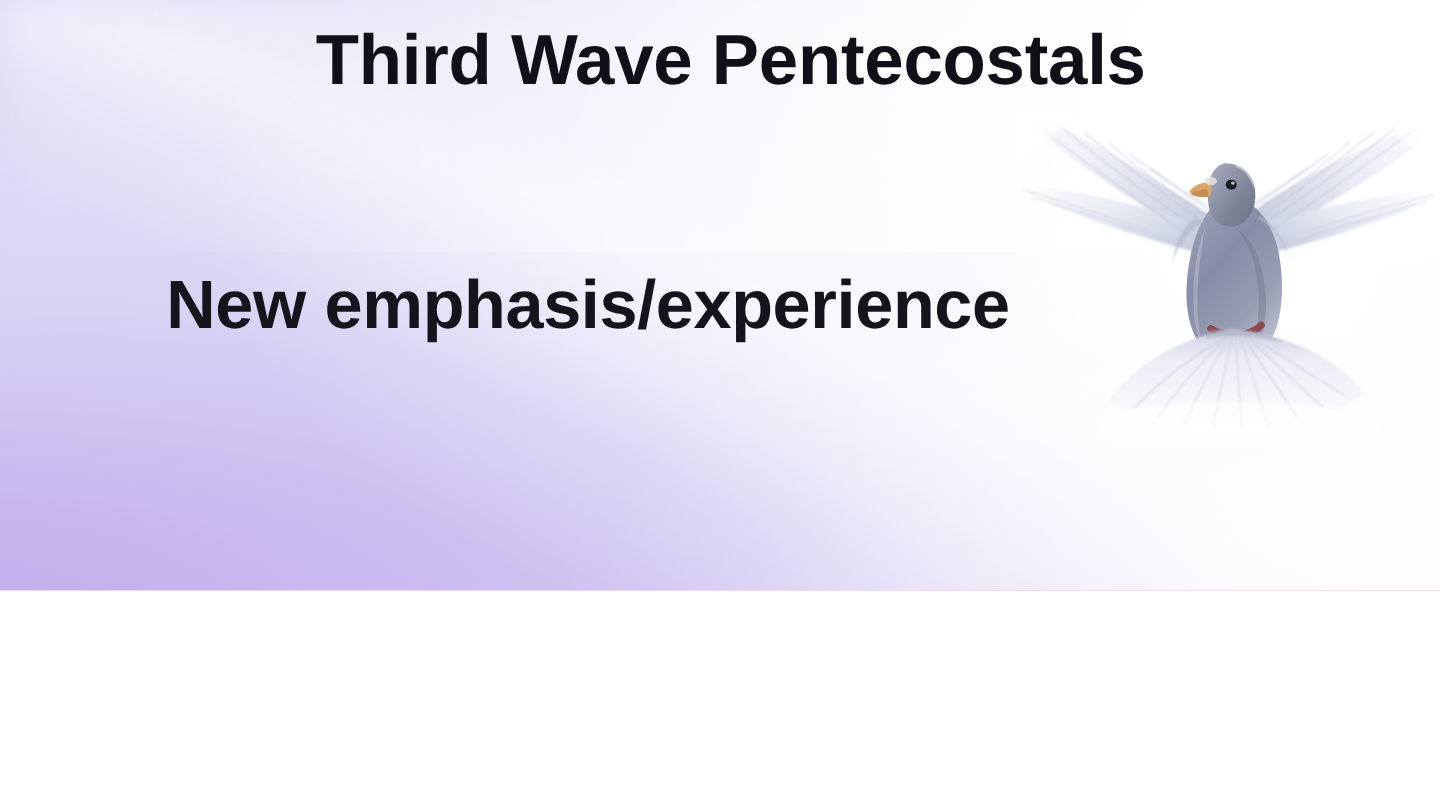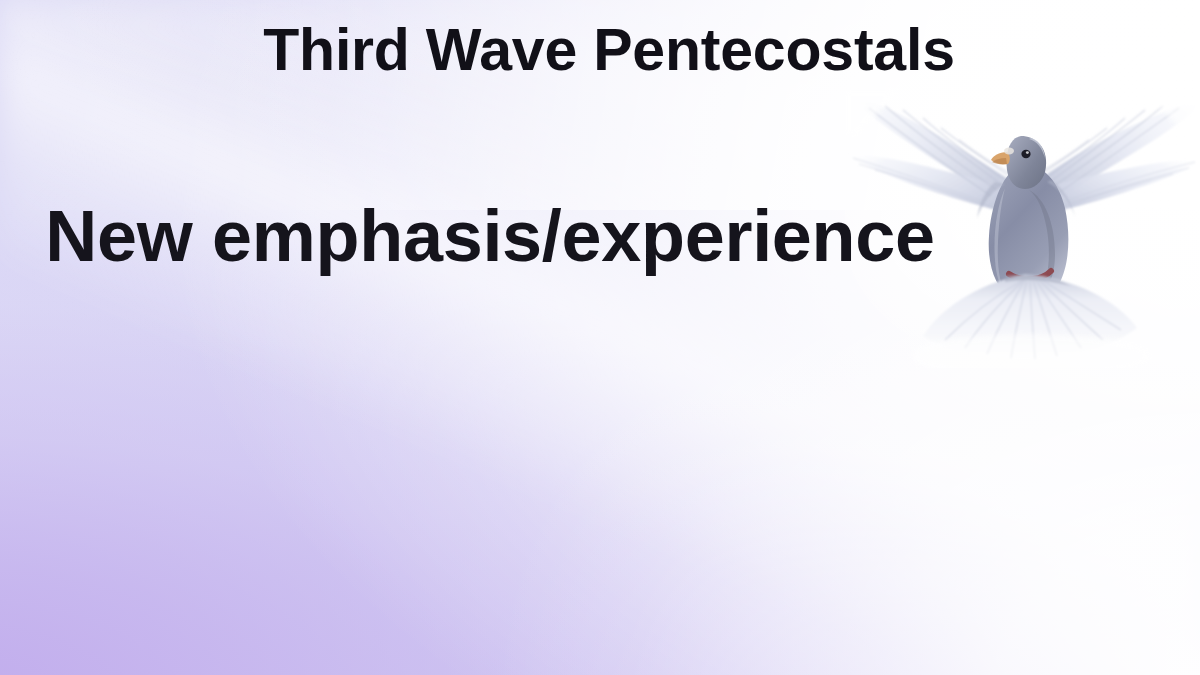--- a/index.html
+++ b/index.html
@@ -3,21 +3,21 @@
 <meta charset="utf-8">
 <style>
   html, body {
     margin: 0;
     padding: 0;
     background: #ffffff;
   }
   #slide {
     position: relative;
     width: 1200px;
-    height: 675px;
+    height: 492px;
     overflow: hidden;
     font-family: "Liberation Sans", "DejaVu Sans", sans-serif;
     background: #ec4899;
   }
 
   
   .bg-layer {
     position: absolute;
     inset: 0;
     pointer-events: none;
@@ -102,25 +102,25 @@
     font-size: 59px;
     font-weight: 700;
     letter-spacing: -0.2px;
     color: #111018;
     white-space: nowrap;
     transform: translateX(9px);
   }
   .body-block {
     position: absolute;
     left: 0;
-    top: 200px;
+    top: 218px;
     width: 980px;
     text-align: center;
     color: #15141c;
-    font-size: 72px;
+    font-size: 57px;
     font-weight: 600;
     letter-spacing: -0.3px;
     line-height: 72px;
   }
   .body-line { white-space: nowrap; }
 
   
   .dove {
     position: absolute;
     left: 845px;

